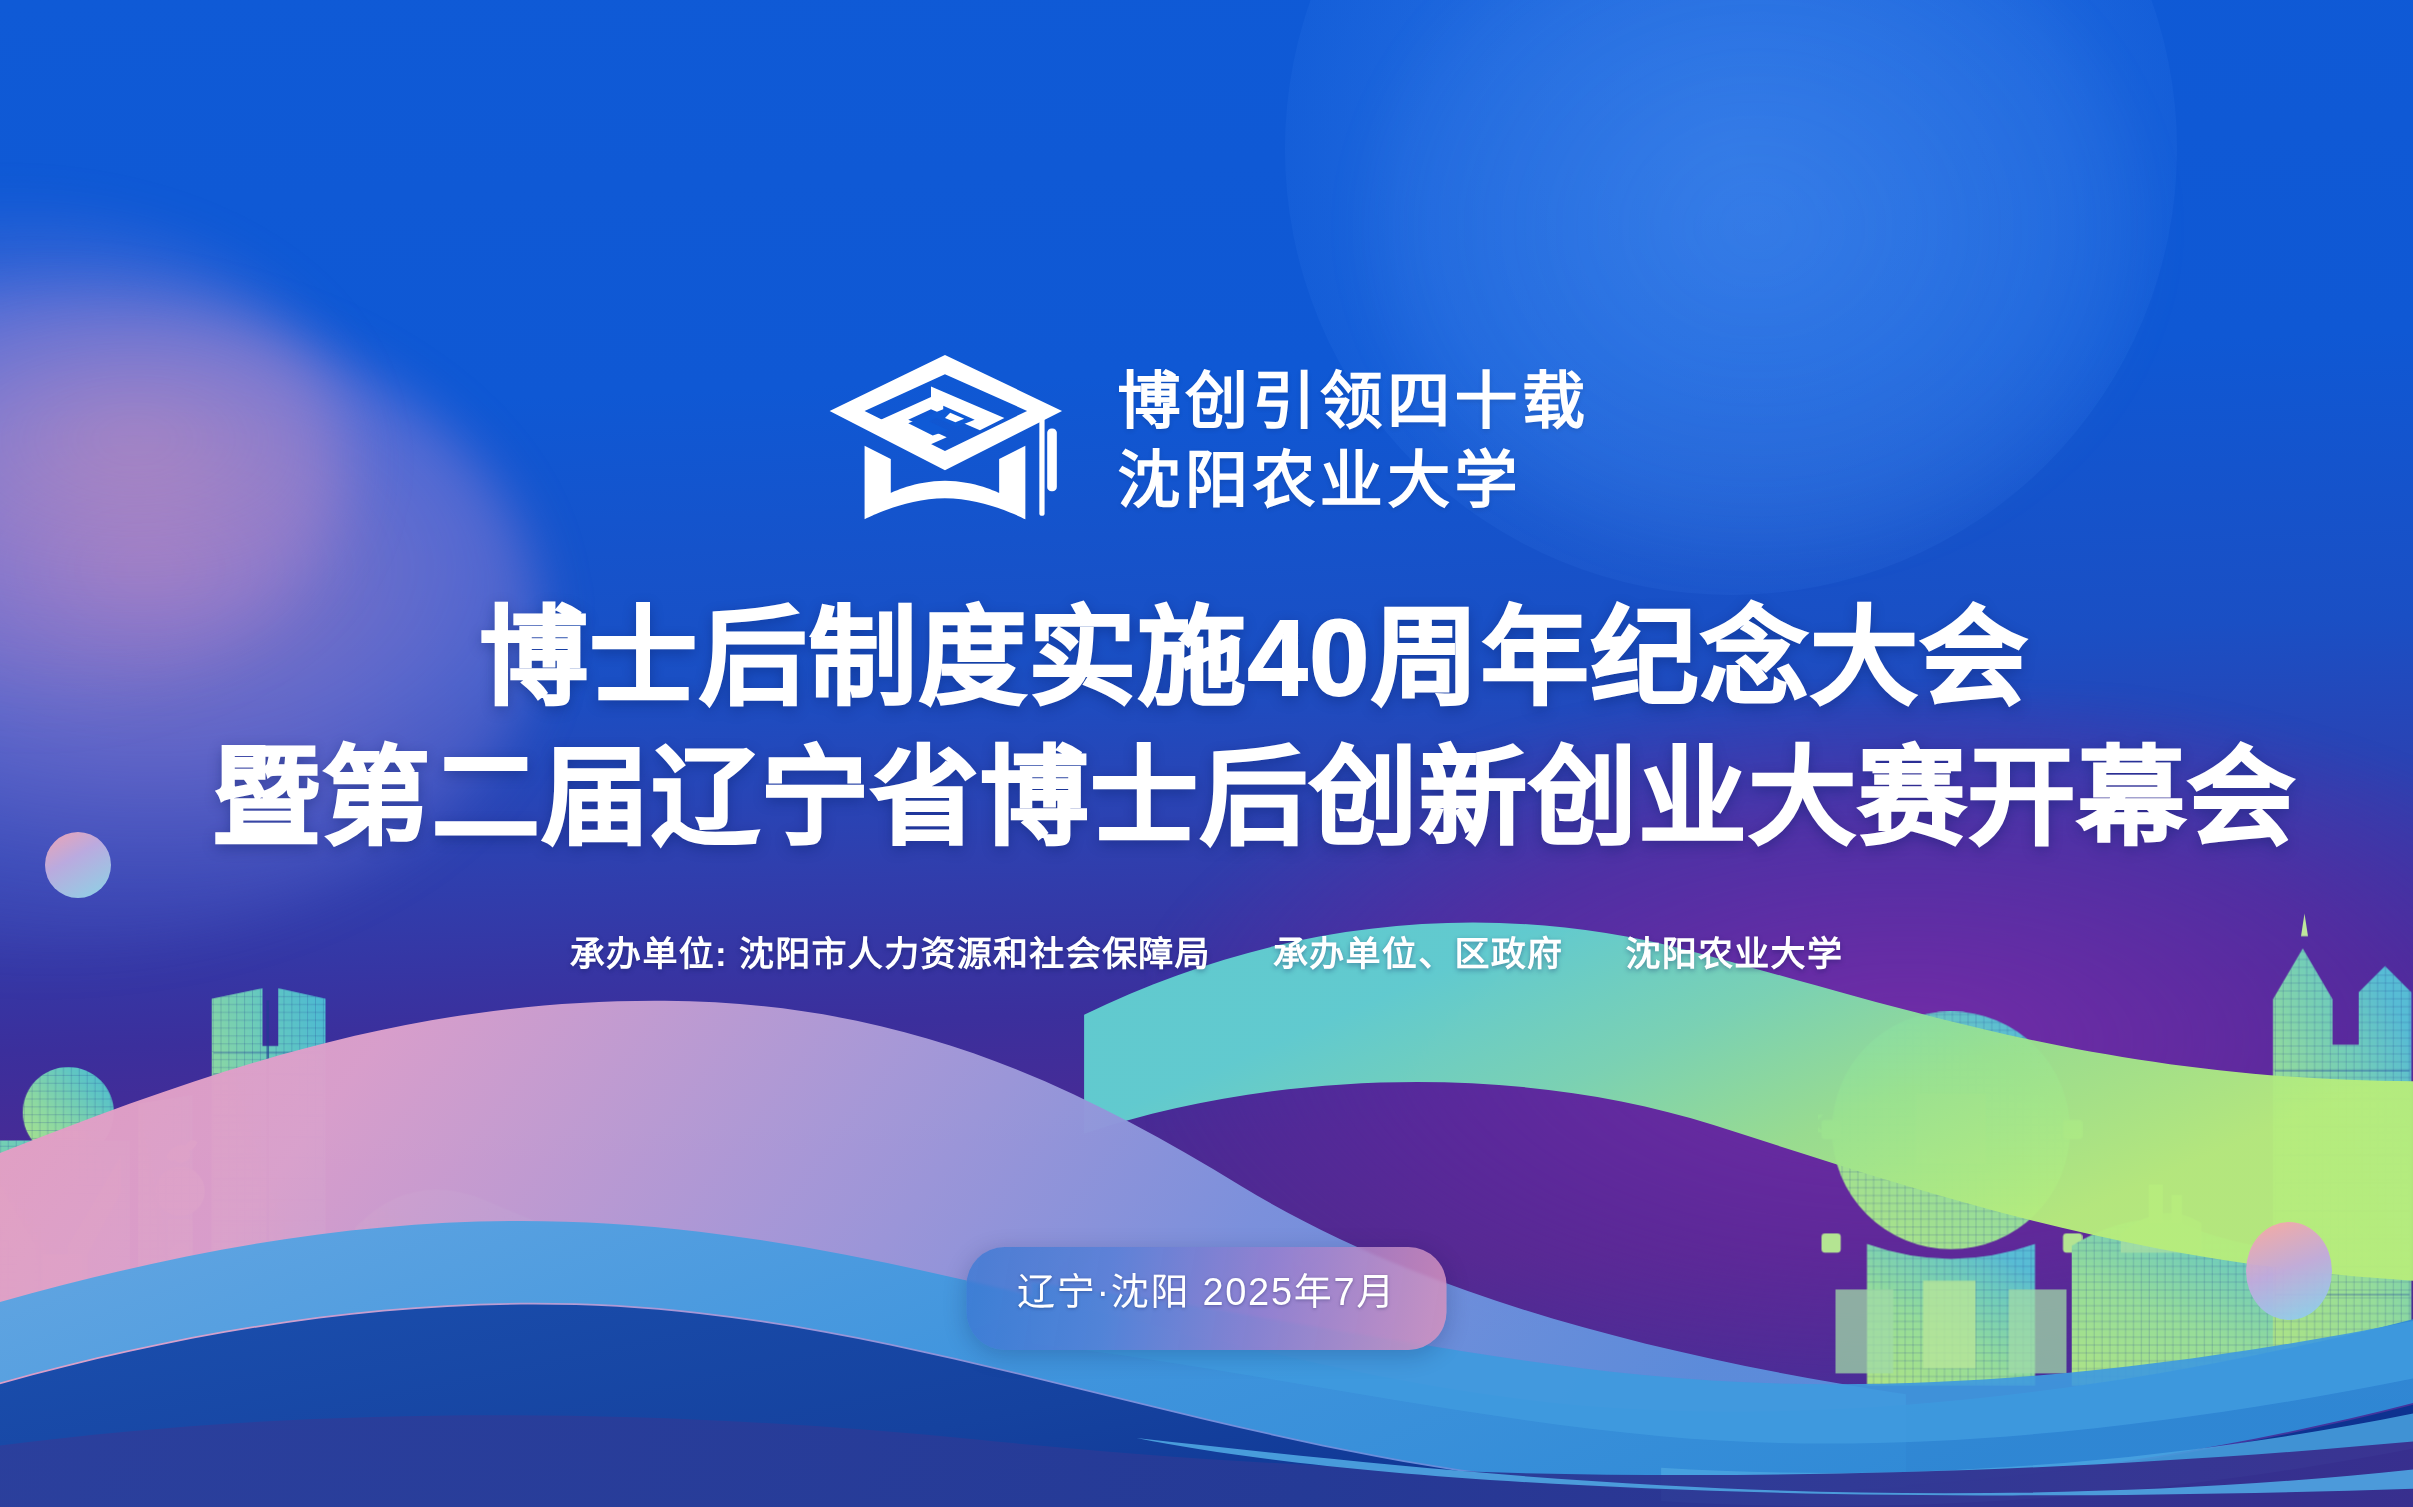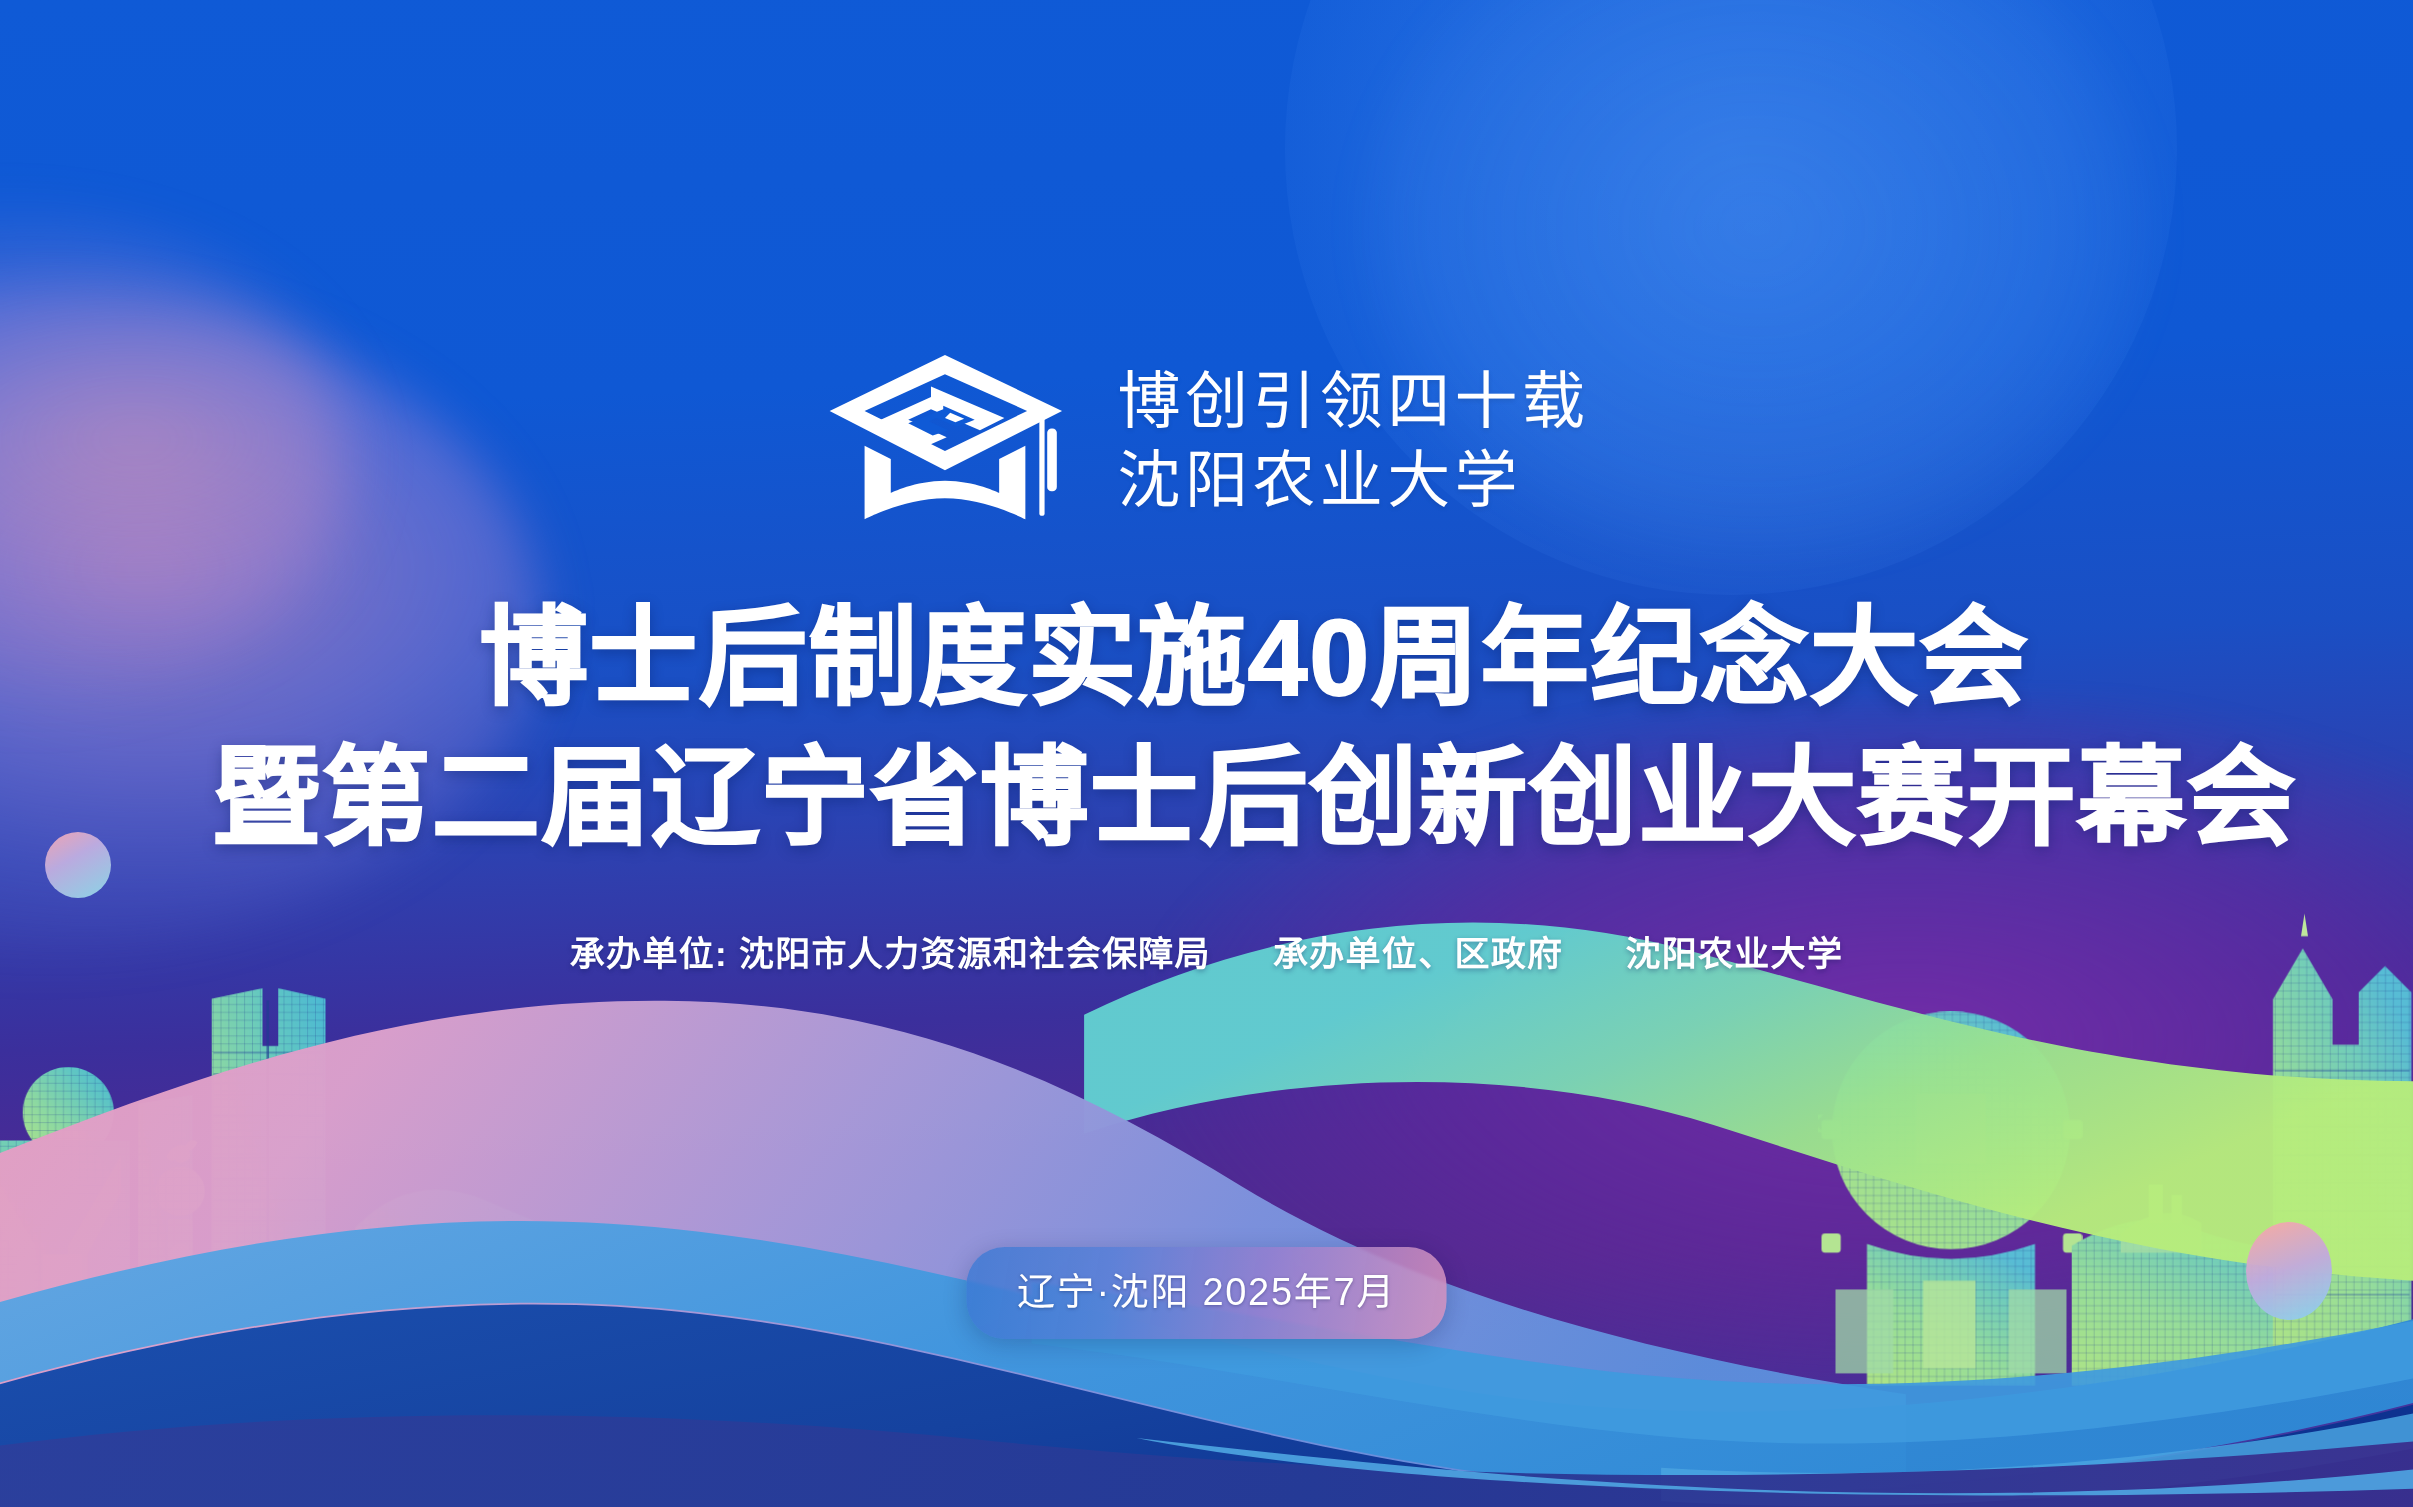--- a/index.html
+++ b/index.html
@@ -161,21 +161,21 @@
   .slogan {
     display: flex;
     flex-direction: column;
     gap: 7px;
   }
   .slogan-line {
     color: #ffffff;
     font-size: 63px;
     line-height: 1.14;
     letter-spacing: 4.4px;
-    font-weight: 400;
+    font-weight: 700;
     white-space: nowrap;
     text-shadow: 0 1.7px 5.2px rgba(0,0,0,.10);
   }
 
   .title-block {
     position: absolute;
     top: 588px;
     left: 0;
     width: 100%;
     text-align: center;
@@ -208,21 +208,21 @@
     white-space: nowrap;
     text-shadow: 0 1.7px 5.2px rgba(10,20,80,.35);
   }
   .org-gap { display: inline-block; width: 40px; }
 
   .date-badge {
     position: absolute;
     top: 1247px;
     left: 50%;
     transform: translateX(-50%);
-    padding: 14px 51px 23px;
+    padding: 14px 51px 34px;
     border-radius: 38px;
     background: linear-gradient(100deg,
         rgba(58,120,210,0.80) 0%,
         rgba(86,126,214,0.82) 30%,
         rgba(150,126,206,0.84) 62%,
         rgba(214,146,190,0.86) 100%);
     box-shadow: 0 5.2px 23px rgba(10,20,70,.22);
     backdrop-filter: blur(1.7px);
   }
   .date-text {

